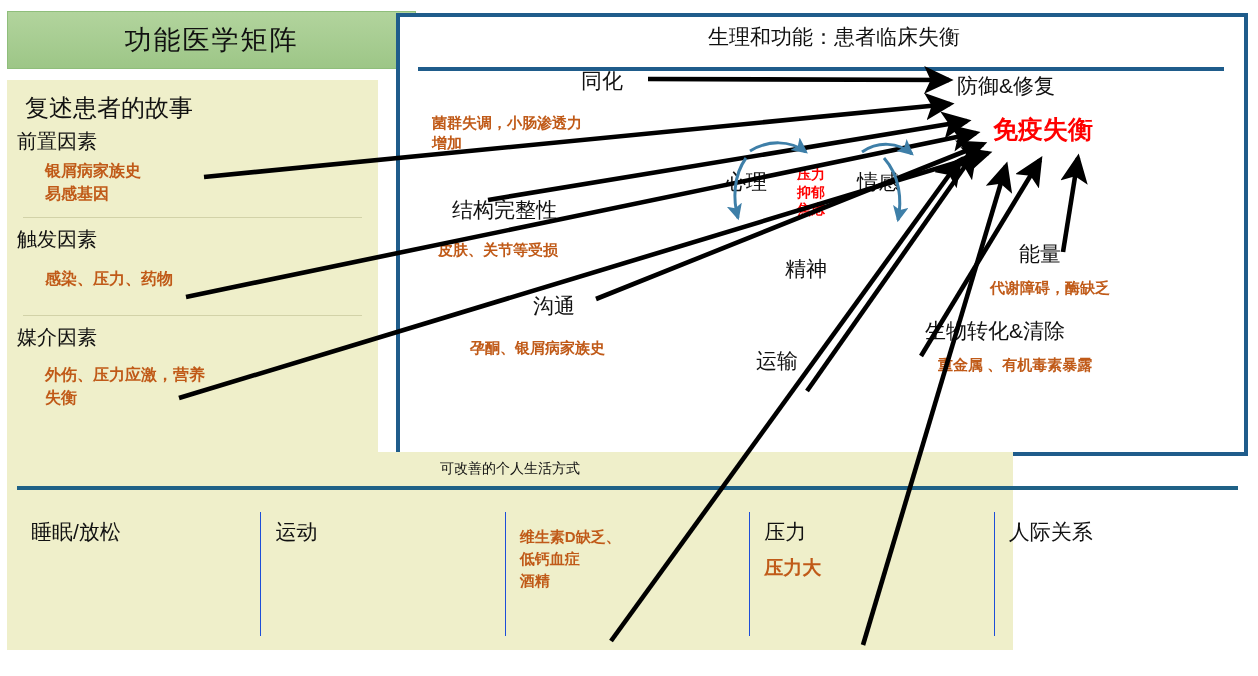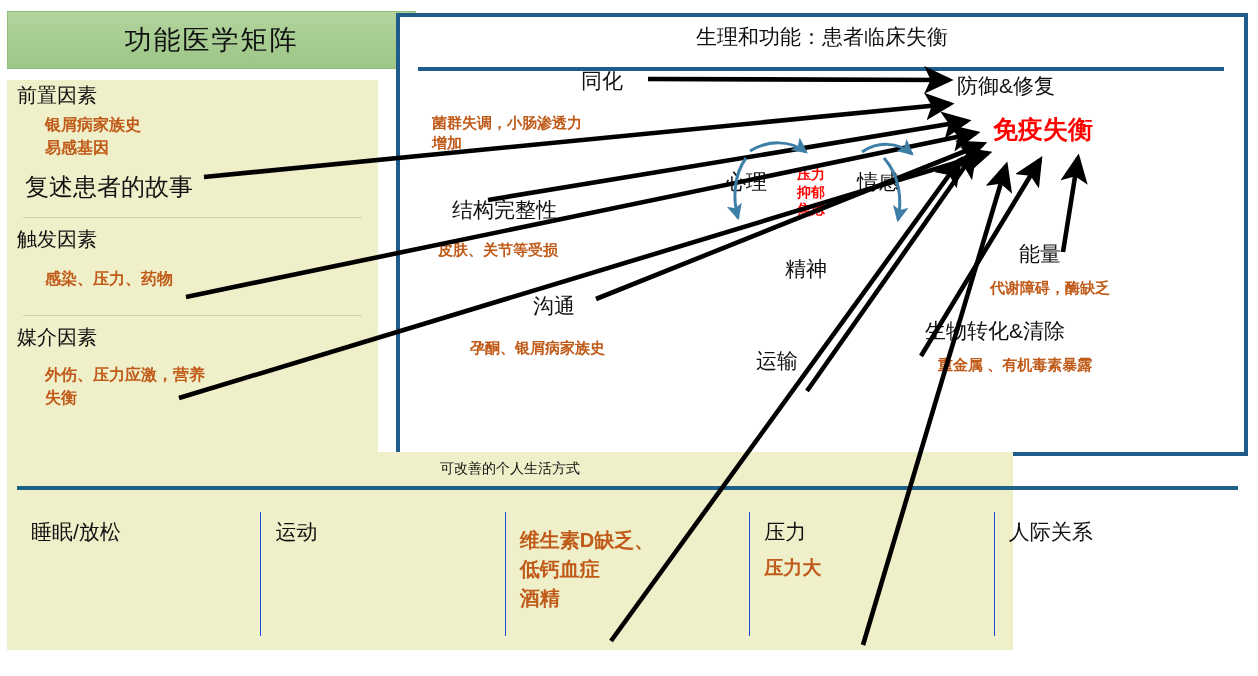--- a/index.html
+++ b/index.html
@@ -28,21 +28,21 @@
   .sec-body{font-size:16px;color:#C05A18;font-weight:bold;line-height:1.45;
             padding:4px 0 0 38px;}
   .rule{height:1px;background:#D2D2A8;margin:12px 16px 6px 16px;}
 
   
   #physio-box{
     left:396px; top:13px; width:852px; height:443px;
     border:4px solid #1F5C8B; background:#ffffff; box-sizing:border-box;
   }
   #physio-title{
-    position:absolute;left:0;top:6px;width:100%;text-align:center;
+    position:absolute;left:12px;top:6px;width:100%;text-align:center;
     font-size:21px;color:#111;font-family:Liberation Mono, monospace;
   }
   #physio-underline{
     position:absolute;left:18px;top:50px;width:806px;height:4px;background:#1F5C8B;
   }
 
   
   .node{font-size:21px;color:#111;white-space:nowrap;}
   .sub{font-size:15px;color:#C05A18;font-weight:bold;white-space:nowrap;line-height:1.3;}
   .red-node{font-size:25px;color:#FF0000;font-weight:bold;white-space:nowrap;}
@@ -59,41 +59,41 @@
   }
   #lifestyle-underline{
     position:absolute;left:10px;top:34px;width:1221px;height:4px;background:#1F6186;
   }
   #lifestyle-cols{
     position:absolute;left:10px;top:44px;width:1221px;height:140px;display:flex;
   }
   .lcol{flex:1;padding:6px 0 0 14px;position:relative;box-sizing:border-box;margin-top:16px;}
   .lcol+.lcol{border-left:1px solid #1d4ed8;}
   .lcol .h{font-size:21px;color:#111;}
-  .lcol .b{font-size:20px;color:#C05A18;font-weight:bold;line-height:1.45;margin-top:8px;}
+  .lcol .b{font-size:15px;color:#C05A18;font-weight:bold;line-height:1.45;margin-top:8px;}
   .lcol .b.big{font-size:19px;}
 
   #overlay{position:absolute;left:0;top:0;width:1258px;height:676px;
            pointer-events:none;}
 </style>
 </head>
 <body>
 
 <div class="abs" id="matrix-header">
   <div class="t">功能医学矩阵</div>
 </div>
 
 <div class="abs" id="story-panel">
+  <div id="story-title">复述患者的故事</div>
+
   <div>
     <div class="sec-head">前置因素</div>
     <div class="sec-body" style="white-space:pre-line;">银屑病家族史
 易感基因</div>
   </div>
-
-  <div id="story-title">复述患者的故事</div>
 
   <div class="rule"></div>
 
   <div>
     <div class="sec-head">触发因素</div>
     <div class="sec-body" style="white-space:pre-line;padding-top:14px;">感染、压力、药物</div>
   </div>
 
   <div class="rule" style="margin-top:24px;"></div>
 

